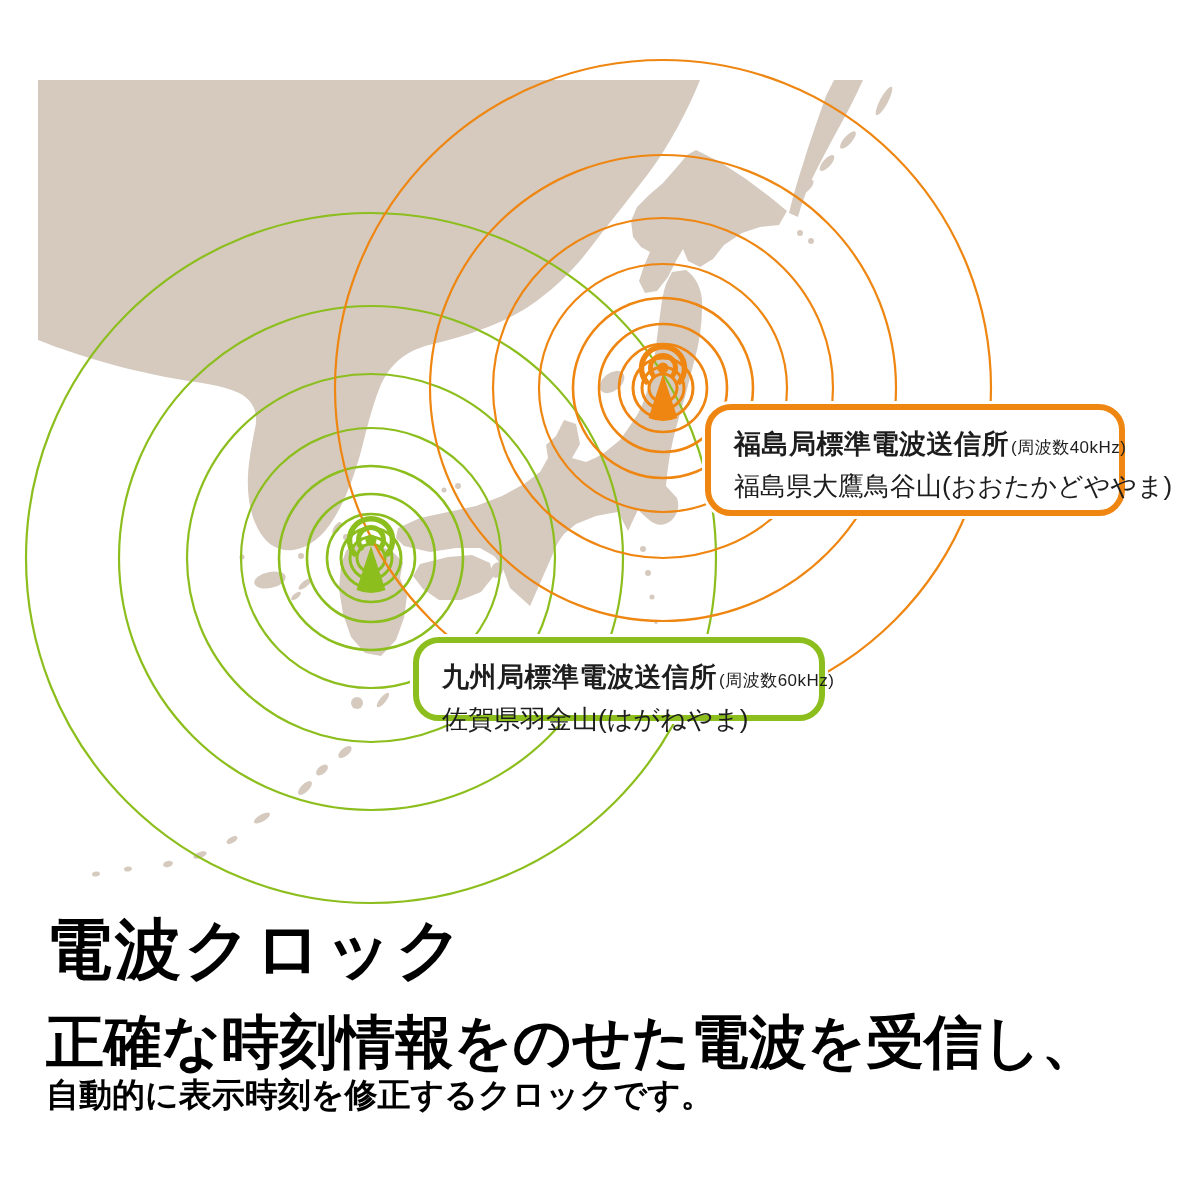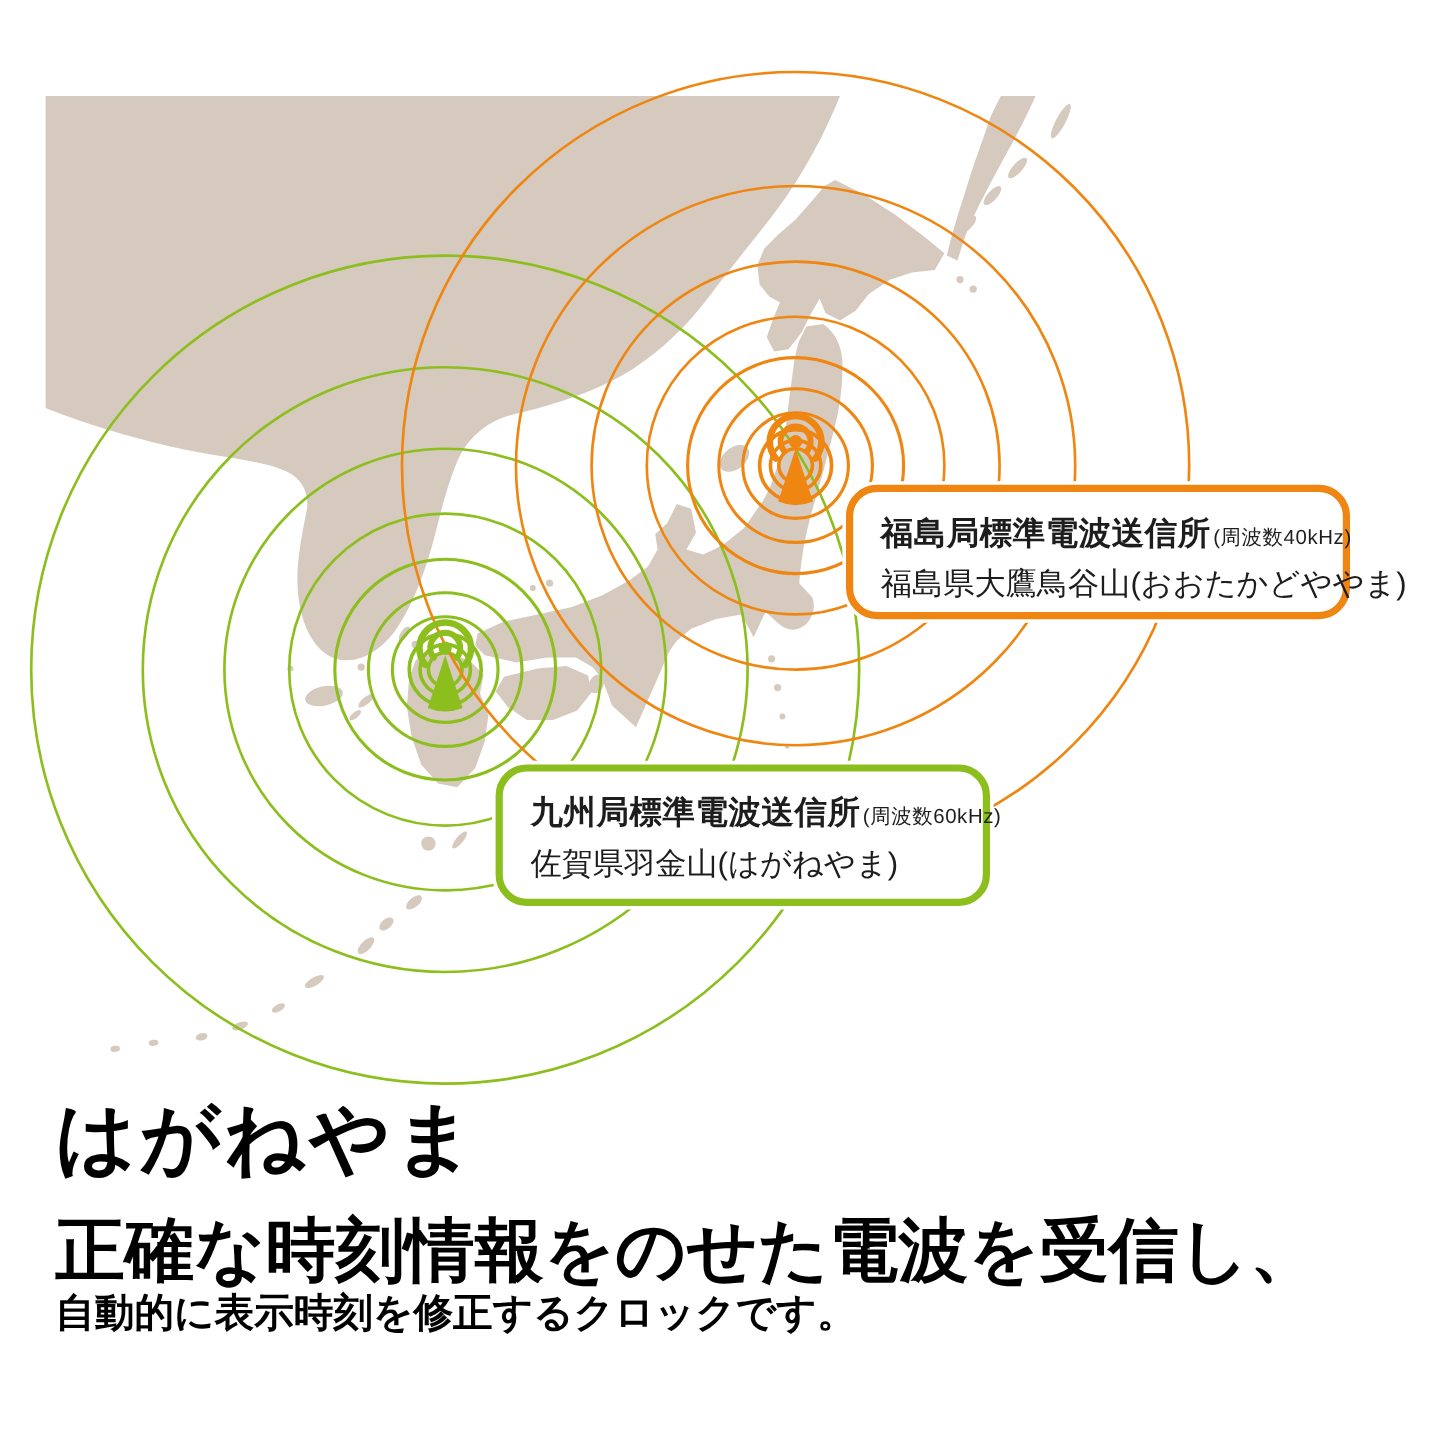--- a/index.html
+++ b/index.html
@@ -23,21 +23,21 @@
 
   
   .callout{position:absolute;box-sizing:border-box;background:#fff;
            border:6px solid #000;border-radius:26px;
            box-shadow:0 0 0 3px #fff;color:var(--ink);
            padding:16px 18px 0 23px;}
   .callout .l1{font-size:27px;font-weight:bold;white-space:nowrap;letter-spacing:0.5px;}
   .callout .freq{font-weight:normal;font-size:17px;margin-left:2px;}
   .callout .l2{font-size:26px;font-weight:normal;margin-top:7px;white-space:nowrap;}
   .callout-fukushima{left:705px;top:404px;width:420px;height:112px;border-color:var(--orange);}
-  .callout-kyushu{left:413px;top:637px;width:412px;height:118px;border-color:var(--green);}
+  .callout-kyushu{left:413px;top:637px;width:412px;height:84px;border-color:var(--green);}
 
   
   .caption{position:absolute;left:46px;top:914px;color:#000;
            font-family:"Liberation Serif","DejaVu Serif",serif;}
   .caption h1{margin:0;font-size:66px;font-weight:700;letter-spacing:3px;line-height:1.1;}
   .caption p{margin:0;font-weight:700;}
   .caption .d1{margin-top:22px;font-size:58px;line-height:1.16;}
   .caption .d2{font-size:33px;line-height:1.16;}
   .caption .d3{margin-top:5px;font-size:39px;line-height:1.2;white-space:nowrap;}
 </style>
@@ -166,18 +166,18 @@
   </div>
 
   <div class="callout callout-kyushu">
     <div class="l1">
       <span>九州局標準電波送信所</span><span class="freq">(周波数60kHz)</span>
     </div>
     <div class="l2">佐賀県羽金山(はがねやま)</div>
   </div>
 
   <div class="caption">
-    <h1>はがねやま</h1>
+    <h1>電波クロック</h1>
     <p class="d1">正確な時刻情報をのせた電波を受信し、</p>
     <p class="d2">自動的に表示時刻を修正するクロックです。</p>
   </div>
 
 </div>
 
 </body></html>

